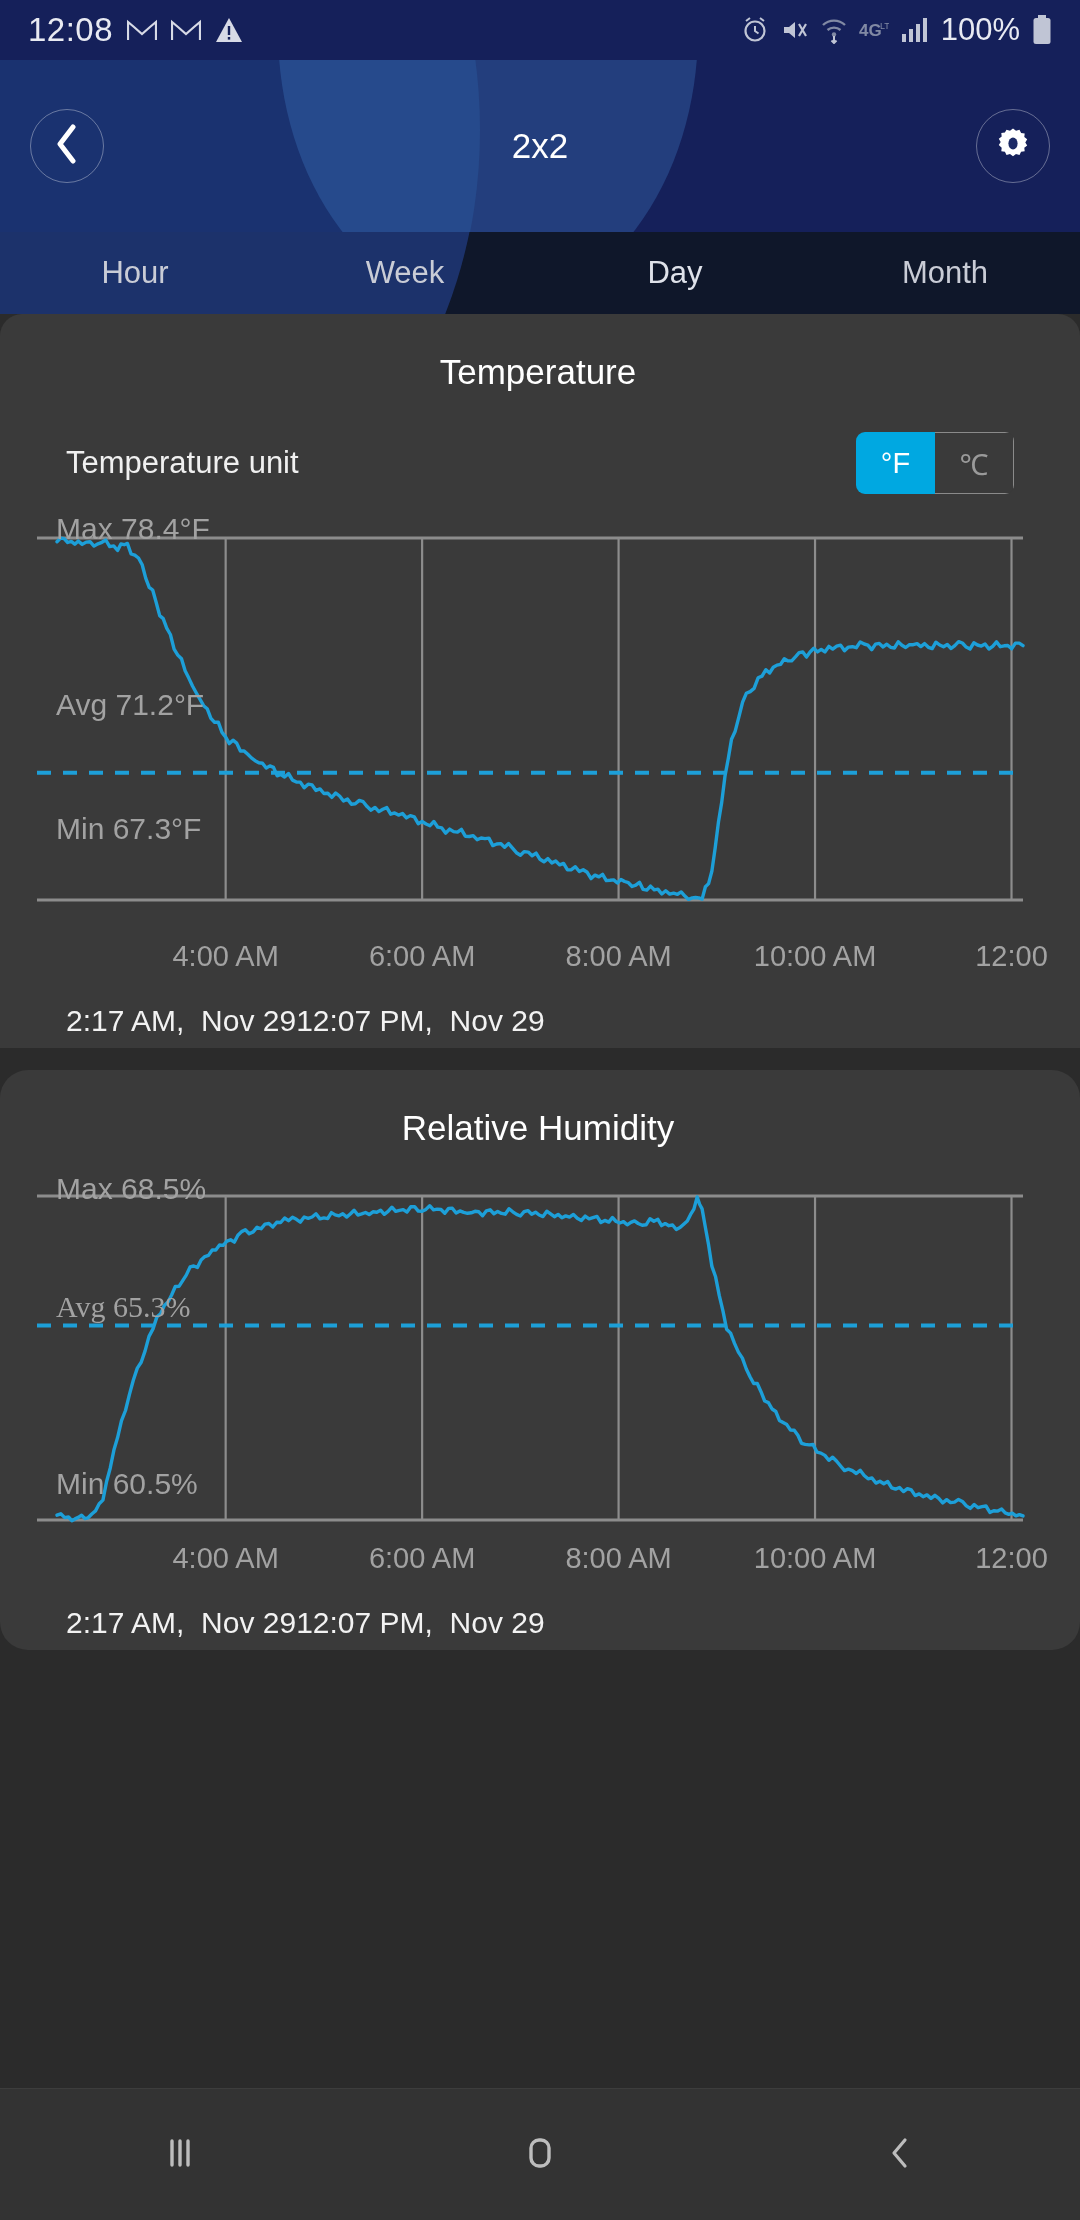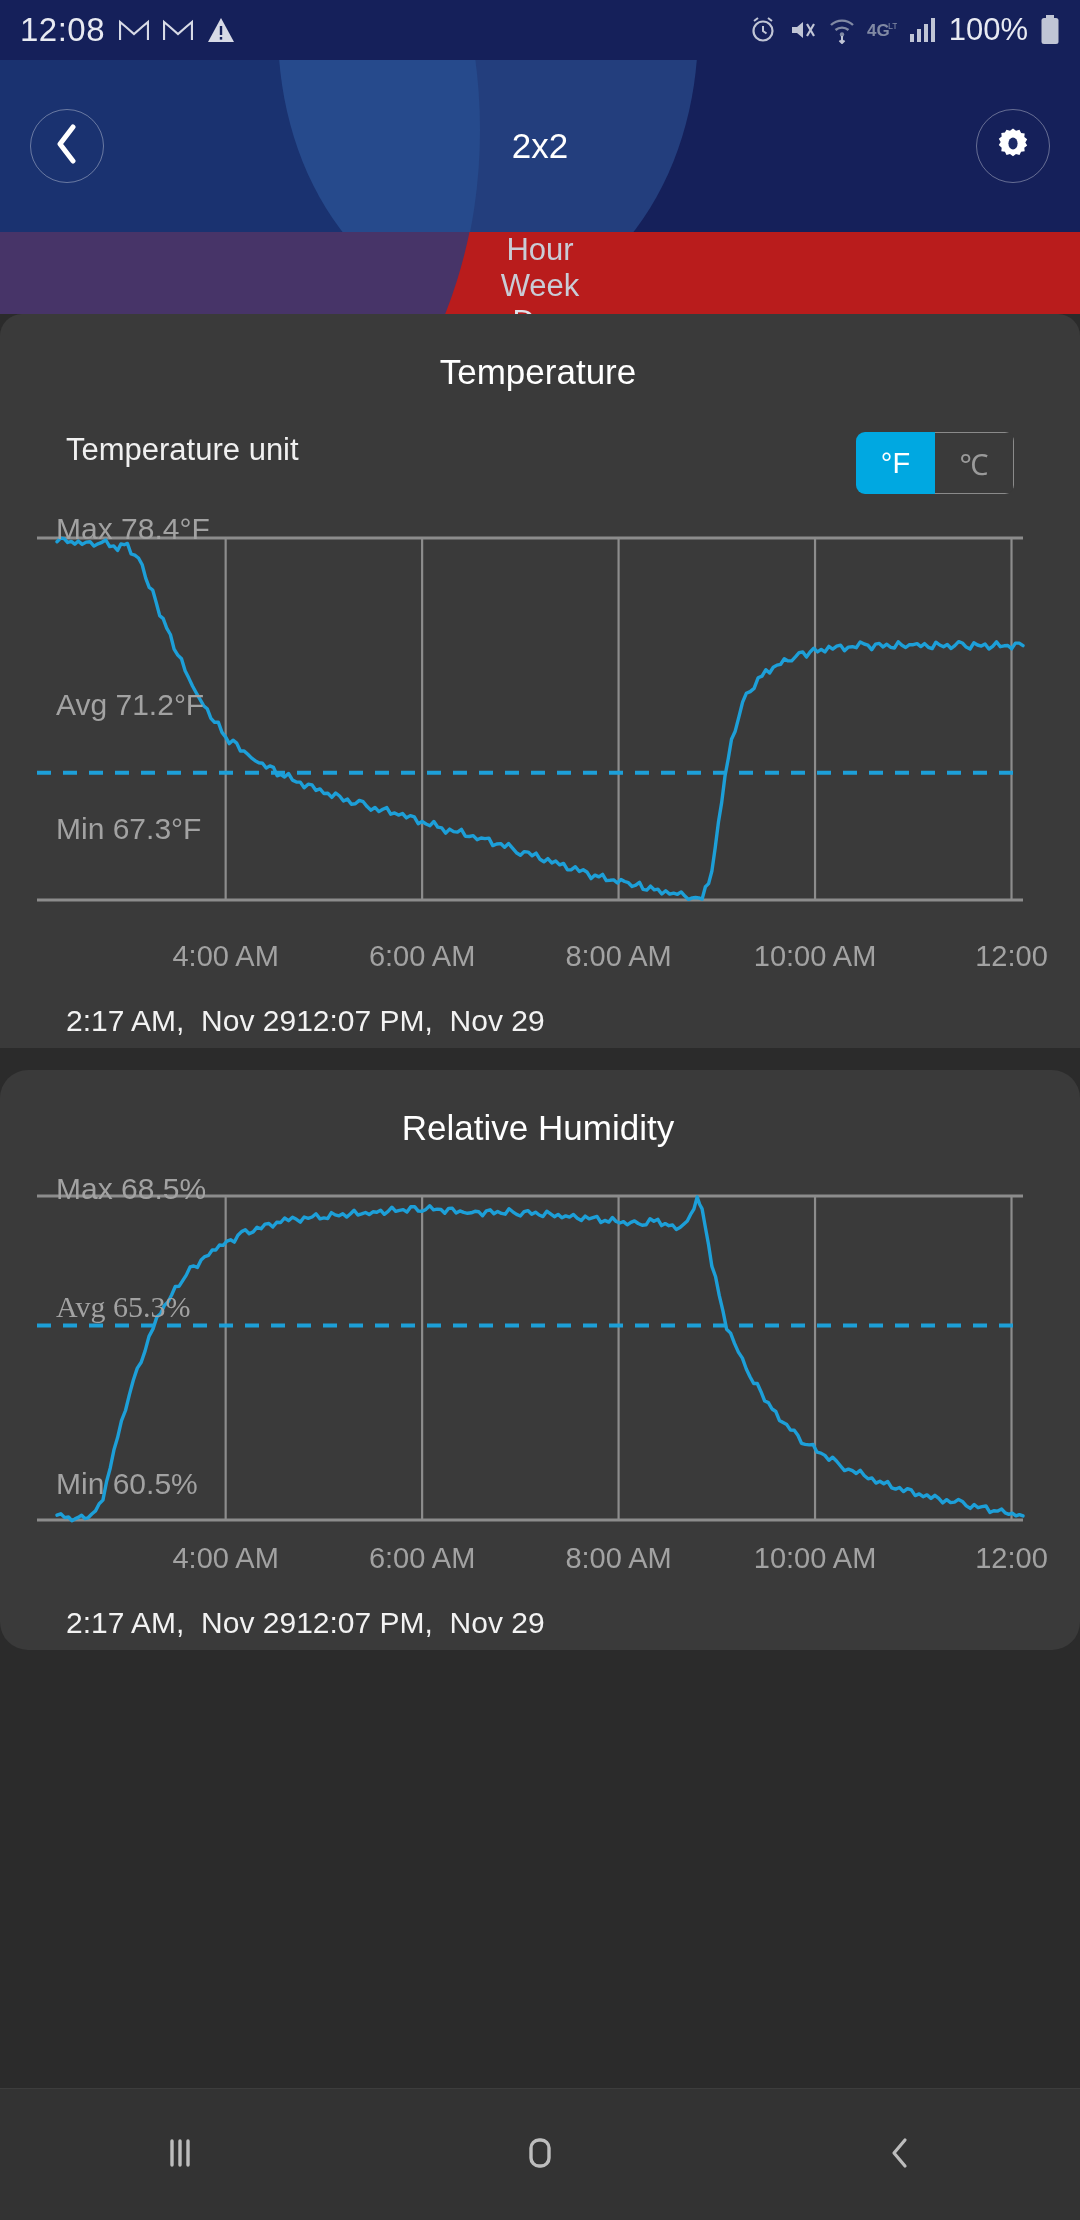--- a/index.html
+++ b/index.html
@@ -9,21 +9,21 @@
     font-family: "Liberation Sans", sans-serif;
     overflow: hidden;
   }
 
   
   .statusbar {
     position: relative;
     height: 60px;
     background: #15205a;
     display: flex; align-items: center;
-    padding: 0 20px;
+    padding: 0 28px;
     color: #e8eaf2;
     overflow: hidden;
   }
   .sb-left { display: flex; align-items: center; gap: 14px; }
   .sb-clock { font-size: 33px; letter-spacing: .5px; }
   .sb-right { margin-left: auto; display: flex; align-items: center; gap: 12px; }
   .sb-ico { opacity: .92; display: flex; align-items: center; }
   .sb-batt { font-size: 31px; }
 
   
@@ -55,24 +55,23 @@
   .hdr-title {
     position: relative; z-index: 2;
     flex: 1; text-align: center;
     color: #fff; font-size: 35px;
   }
 
   
   .tabs {
     position: relative;
     height: 82px;
-    background: #b91c1c;
+    background: #0f172a;
     display: flex;
     overflow: hidden;
-    flex-direction: column;
   }
   .tabs-blob {
     position: absolute; left: -120px; top: -505px;
     width: 600px; height: 800px; border-radius: 50%;
     background: rgba(34,60,130,.75);
   }
   .tab {
     position: relative; z-index: 2;
     flex: 1; display: flex; align-items: center; justify-content: center;
     color: #c9ccd6; font-size: 31px;
@@ -87,21 +86,21 @@
     padding: 0 4px 10px 0;
   }
   .card.second { border-radius: 28px; margin-top: 22px; }
   .card-title {
     text-align: center;
     color: #fff; font-size: 35px;
     padding-top: 38px;
   }
 
   .unit-row {
-    display: flex; 
+    display: flex; align-items: center;
     padding: 40px 62px 0 66px;
   }
   .unit-label { color: #f0f0f0; font-size: 31px; }
   .unit-toggle {
     margin-left: auto;
     display: flex; border-radius: 9px; overflow: hidden;
     height: 62px;
   }
   .unit-seg {
     width: 79px; display: flex; align-items: center; justify-content: center;

